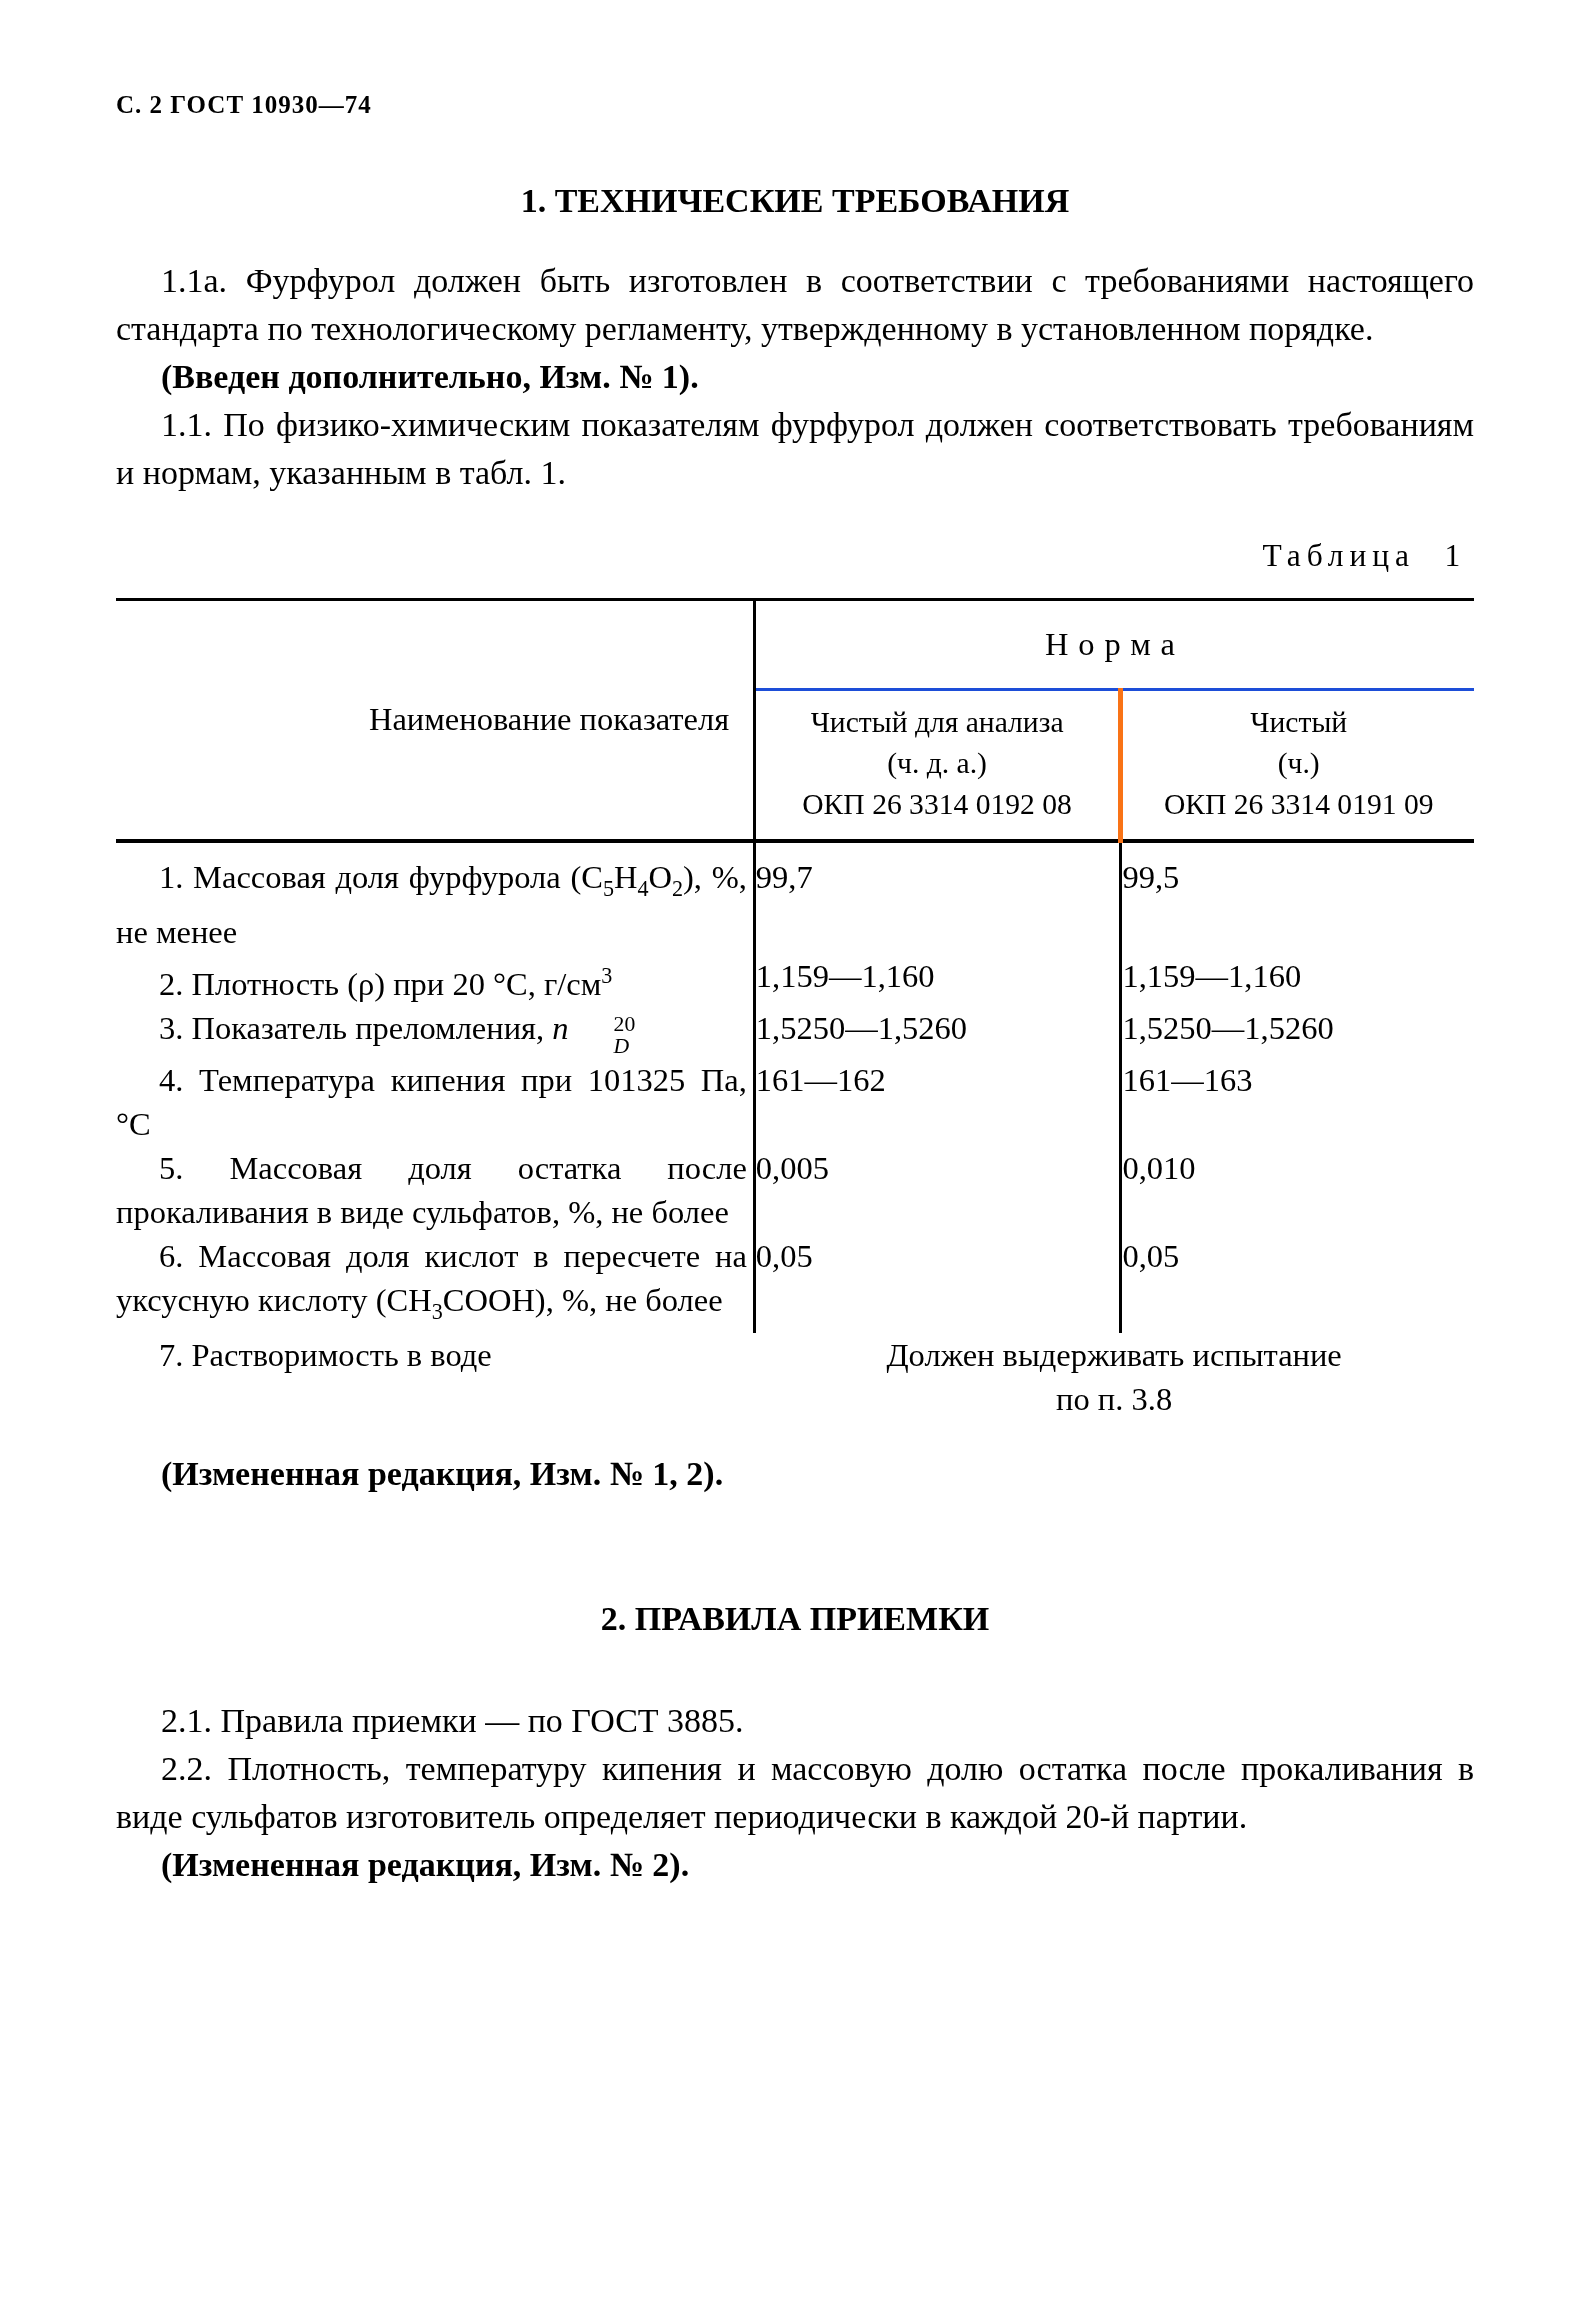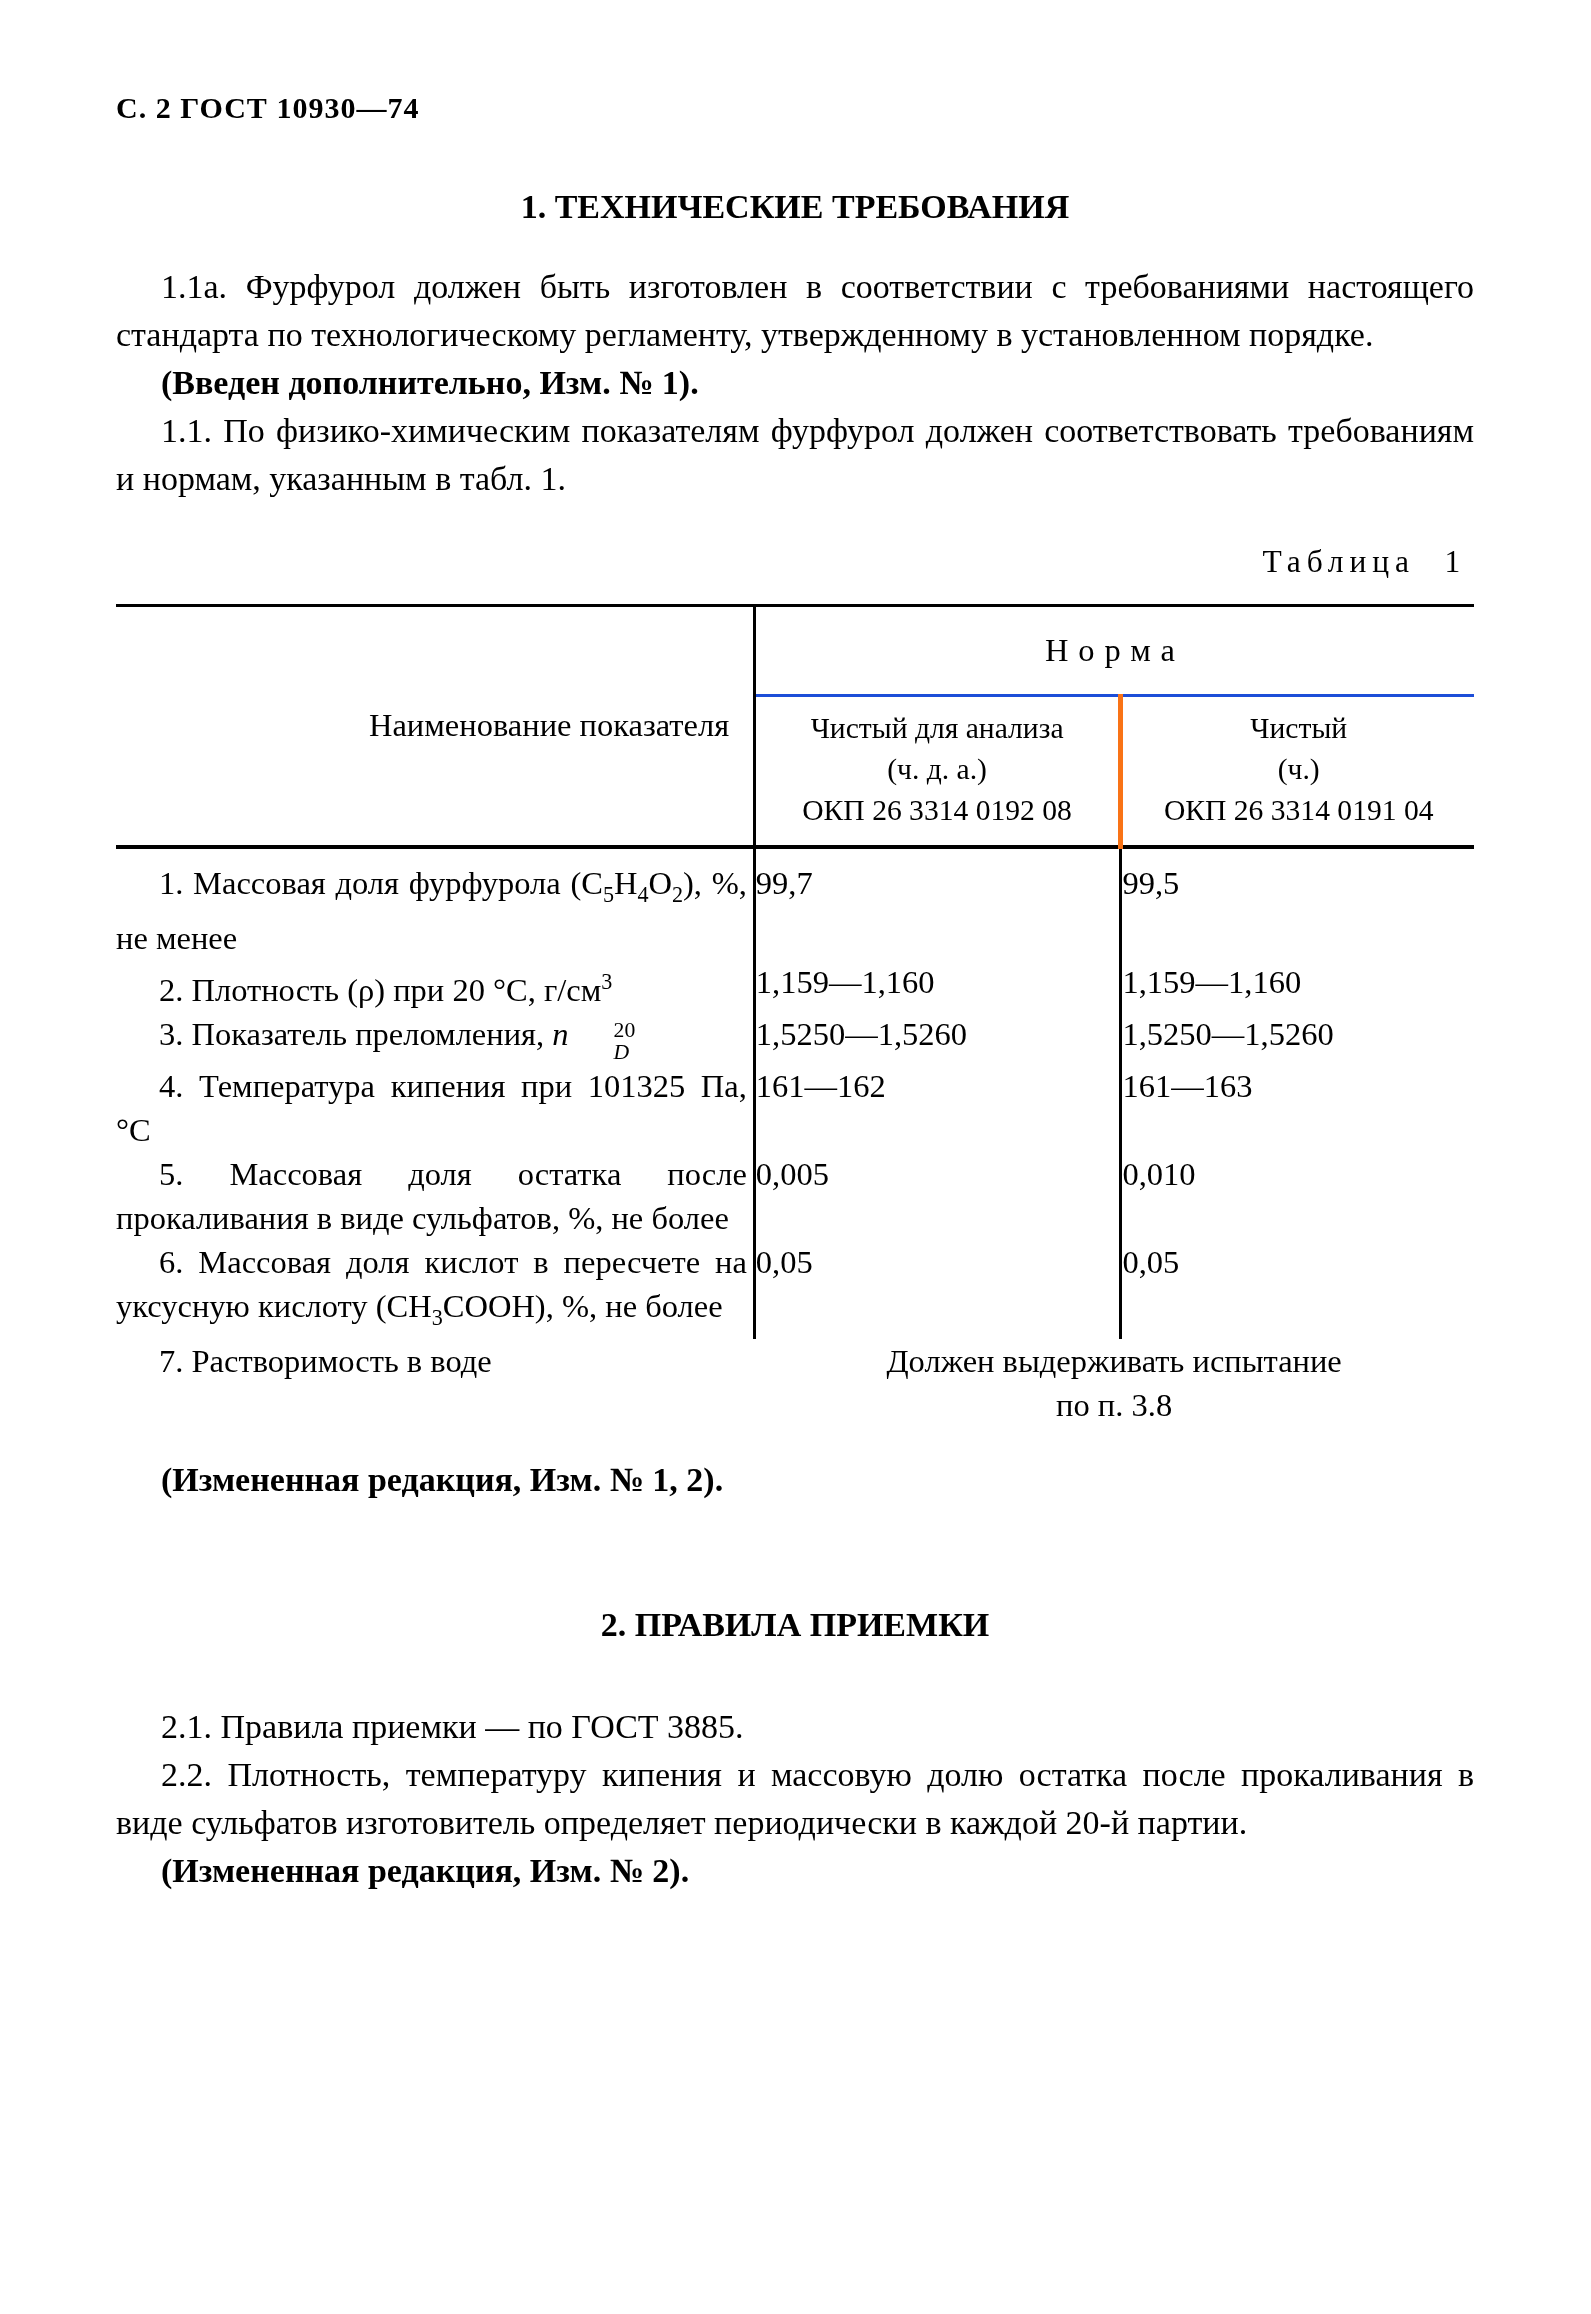--- a/index.html
+++ b/index.html
@@ -14,21 +14,21 @@
     height: 2315px;
     overflow: hidden;
   }
   .page {
     box-sizing: border-box;
     width: 1592px;
     height: 2315px;
     padding: 91px 118px 0 116px;
   }
   .doc-header {
-    font-size: 30px;
+    font-size: 25px;
     font-weight: 700;
     letter-spacing: 1px;
   }
   .sec-title {
     margin: 63px 0 0 0;
     text-align: center;
     font-size: 34px;
     font-weight: 700;
   }
   .sec-title.sec2 { margin-top: 102px; }
@@ -149,21 +149,21 @@
       </tr>
       <tr>
         <th class="h-sub h-mid">
           <span>Чистый для анализа</span><br>
           <span>(ч. д. а.)</span><br>
           <span>ОКП 26 3314 0192 08</span>
         </th>
         <th class="h-sub">
           <span>Чистый</span><br>
           <span>(ч.)</span><br>
-          <span>ОКП 26 3314 0191 04</span>
+          <span>ОКП 26 3314 0191 09</span>
         </th>
       </tr>
     </thead>
     <tbody>
         <tr>
           <td class="cell-name">
             <p>1. Массовая доля фурфурола (C<sub>5</sub>H<sub>4</sub>O<sub>2</sub>), %, не менее</p>
           </td>
           <td class="cell-val mid">99,7</td>
           <td class="cell-val">99,5</td>

